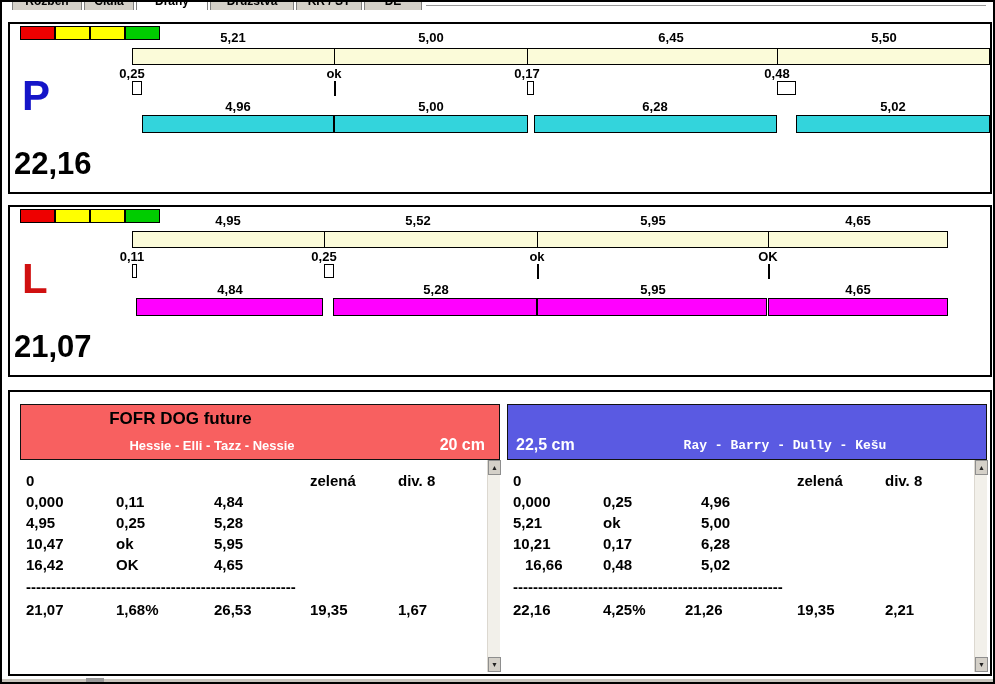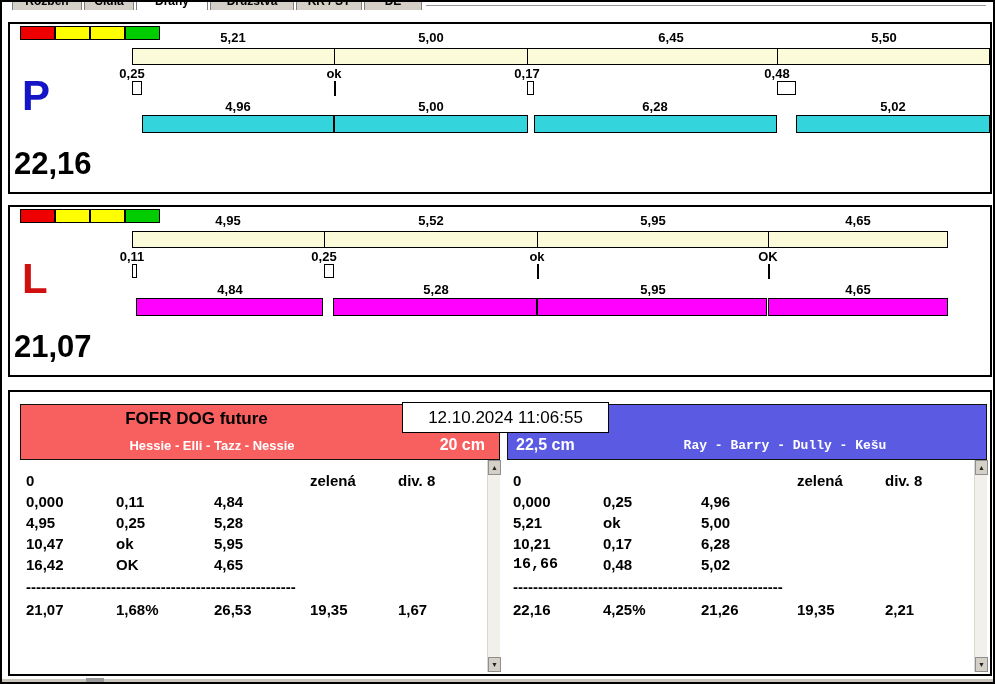--- a/index.html
+++ b/index.html
@@ -12,21 +12,21 @@
   #tabstrip { position: absolute; left: 6px; top: 0; width: 450px; height: 10px; overflow: hidden; }
   #topline { position: absolute; left: 424px; top: 3px; width: 560px; height: 1px; background: #9a9a9a; }
   #panels { position: absolute; left: 0; top: 0; width: 991px; height: 680px; }
   #footer {
     position: absolute; left: 6px; top: 388px; width: 984px; height: 286px;
     border: 2px solid #000; background: #fff;
   }
   .team-block { position: absolute; top: 12px; width: 480px; height: 56px; border: 1px solid #111; }
   #team-left { left: 10px; }
   #team-right { left: 497px; }
-  .team-name { position: absolute; top: 4px; left: 16px; width: 319px; text-align: center;
+  .team-name { position: absolute; top: 4px; left: 0; width: 319px; text-align: center;
     font: bold 17px "Liberation Sans", sans-serif; color: #000; white-space: nowrap; }
   .tn-right { left: 100px; width: 378px; }
   .team-dogs { position: absolute; top: 33px; left: 0; width: 382px; text-align: center;
     font: bold 13px "Liberation Sans", sans-serif; color: #fff; white-space: nowrap; }
   .td-right { left: 88px; width: 378px; font-family: Liberation Mono, monospace; }
   .jump-height { position: absolute; top: 31px; font: bold 16px "Liberation Sans", sans-serif; color: #fff; white-space: nowrap; }
   .jump-left { right: 14px; width: 90px; text-align: right; }
   .jump-right { left: 8px; width: 110px; text-align: left; }
   #datebox {
     position: absolute; left: 392px; top: 10px; width: 207px; height: 31px;
@@ -90,21 +90,21 @@
         <div style="position: absolute; left: 4px; top: 122px; font: bold 31px &quot;Liberation Sans&quot;, sans-serif; color: rgb(0, 0, 0);">22,16</div>
       </div>
       <div style="position: absolute; left: 6px; top: 203px; width: 984px; height: 172px; border: 2px solid rgb(0, 0, 0); background: rgb(255, 255, 255);">
         <div style="position: absolute; left: 10px; top: 2px; width: 35px; height: 14px; background: rgb(238, 0, 0); border: 1px solid rgb(0, 0, 0);"></div>
         <div style="position: absolute; left: 45px; top: 2px; width: 35px; height: 14px; background: rgb(255, 255, 0); border: 1px solid rgb(0, 0, 0);"></div>
         <div style="position: absolute; left: 80px; top: 2px; width: 35px; height: 14px; background: rgb(255, 255, 0); border: 1px solid rgb(0, 0, 0);"></div>
         <div style="position: absolute; left: 115px; top: 2px; width: 35px; height: 14px; background: rgb(0, 204, 0); border: 1px solid rgb(0, 0, 0);"></div>
         <div style="position: absolute; left: 122px; top: 24px; width: 816px; height: 17px; background: rgb(251, 251, 217); border: 1px solid rgb(0, 0, 0);"></div>
         <div class="lbl" style="position: absolute; left: 178px; top: 6px; width: 80px;">4,95</div>
         <div style="position: absolute; left: 314px; top: 24px; width: 1px; height: 17px; background: rgb(0, 0, 0);"></div>
-        <div class="lbl" style="position: absolute; left: 381px; top: 6px; width: 80px;">5,52</div>
+        <div class="lbl" style="position: absolute; left: 368px; top: 6px; width: 80px;">5,52</div>
         <div style="position: absolute; left: 527px; top: 24px; width: 1px; height: 17px; background: rgb(0, 0, 0);"></div>
         <div class="lbl" style="position: absolute; left: 603px; top: 6px; width: 80px;">5,95</div>
         <div style="position: absolute; left: 758px; top: 24px; width: 1px; height: 17px; background: rgb(0, 0, 0);"></div>
         <div class="lbl" style="position: absolute; left: 808px; top: 6px; width: 80px;">4,65</div>
         <div class="lbl" style="position: absolute; left: 92px; top: 42px; width: 60px;">0,11</div>
         <div style="position: absolute; left: 122px; top: 57px; width: 5px; height: 14px; background: rgb(255, 255, 255); border: 1px solid rgb(0, 0, 0);"></div>
         <div class="lbl" style="position: absolute; left: 284px; top: 42px; width: 60px;">0,25</div>
         <div style="position: absolute; left: 314px; top: 57px; width: 10px; height: 14px; background: rgb(255, 255, 255); border: 1px solid rgb(0, 0, 0);"></div>
         <div class="lbl" style="position: absolute; left: 497px; top: 42px; width: 60px;">ok</div>
         <div style="position: absolute; left: 527px; top: 57px; width: 2px; height: 15px; background: rgb(0, 0, 0);"></div>
@@ -126,21 +126,20 @@
   <div id="footer">
     <div id="team-left" class="team-block" style="background: rgb(248, 96, 96);">
       <div class="team-name">FOFR DOG future</div>
       <div class="team-dogs">Hessie - Elli - Tazz - Nessie</div>
       <div class="jump-height jump-left">20 cm</div>
     </div>
     <div id="team-right" class="team-block" style="background: rgb(90, 90, 226);">
       <div class="team-dogs td-right">Ray - Barry - Dully - Kešu</div>
       <div class="jump-height jump-right">22,5 cm</div>
     </div>
-    <div id="datebox">12.10.2024 11:06:55</div>
     <div id="table-left" class="result-table">
         <div class="cell" style="position: absolute; left: 6px; top: 12px; width: 86px;">0</div>
         <div class="cell" style="position: absolute; left: 290px; top: 12px; width: 86px;">zelená</div>
         <div class="cell" style="position: absolute; left: 378px; top: 12px; width: 86px;">div. 8</div>
         <div class="cell" style="position: absolute; left: 6px; top: 33px; width: 86px;">0,000</div>
         <div class="cell" style="position: absolute; left: 96px; top: 33px; width: 86px;">0,11</div>
         <div class="cell" style="position: absolute; left: 194px; top: 33px; width: 86px;">4,84</div>
         <div class="cell" style="position: absolute; left: 6px; top: 54px; width: 86px;">4,95</div>
         <div class="cell" style="position: absolute; left: 96px; top: 54px; width: 86px;">0,25</div>
         <div class="cell" style="position: absolute; left: 194px; top: 54px; width: 86px;">5,28</div>
@@ -167,27 +166,27 @@
         <div class="cell" style="position: absolute; left: 378px; top: 12px; width: 86px;">div. 8</div>
         <div class="cell" style="position: absolute; left: 6px; top: 33px; width: 86px;">0,000</div>
         <div class="cell" style="position: absolute; left: 96px; top: 33px; width: 86px;">0,25</div>
         <div class="cell" style="position: absolute; left: 194px; top: 33px; width: 86px;">4,96</div>
         <div class="cell" style="position: absolute; left: 6px; top: 54px; width: 86px;">5,21</div>
         <div class="cell" style="position: absolute; left: 96px; top: 54px; width: 86px;">ok</div>
         <div class="cell" style="position: absolute; left: 194px; top: 54px; width: 86px;">5,00</div>
         <div class="cell" style="position: absolute; left: 6px; top: 75px; width: 86px;">10,21</div>
         <div class="cell" style="position: absolute; left: 96px; top: 75px; width: 86px;">0,17</div>
         <div class="cell" style="position: absolute; left: 194px; top: 75px; width: 86px;">6,28</div>
-        <div class="cell" style="position: absolute; left: 6px; top: 96px; width: 86px; font-family: Liberation Mono, monospace;">16,66</div>
+        <div class="cell" style="position: absolute; left: 18px; top: 96px; width: 86px;">16,66</div>
         <div class="cell" style="position: absolute; left: 96px; top: 96px; width: 86px;">0,48</div>
         <div class="cell" style="position: absolute; left: 194px; top: 96px; width: 86px;">5,02</div>
         <div class="cell" style="position: absolute; left: 6px; top: 118px; width: 292px; overflow: hidden; white-space: nowrap;">------------------------------------------------------</div>
         <div class="cell" style="position: absolute; left: 6px; top: 141px; width: 86px;">22,16</div>
         <div class="cell" style="position: absolute; left: 96px; top: 141px; width: 86px;">4,25%</div>
-        <div class="cell" style="position: absolute; left: 194px; top: 141px; width: 86px;">21,26</div>
+        <div class="cell" style="position: absolute; left: 178px; top: 141px; width: 86px;">21,26</div>
         <div class="cell" style="position: absolute; left: 290px; top: 141px; width: 86px;">19,35</div>
         <div class="cell" style="position: absolute; left: 378px; top: 141px; width: 86px;">2,21</div>
         <div style="position: absolute; left: 467px; top: 0px; width: 13px; height: 212px; background: rgb(242, 240, 234); border-left: 1px solid rgb(220, 216, 208);">
           <div style="position: absolute; left: 0px; top: 0px; width: 13px; height: 15px; background: rgb(212, 208, 200); border: 1px solid rgb(142, 142, 142); font-size: 7px; line-height: 13px; text-align: center; color: rgb(34, 34, 34);">▲</div>
           <div style="position: absolute; left: 0px; top: 197px; width: 13px; height: 15px; background: rgb(212, 208, 200); border: 1px solid rgb(142, 142, 142); font-size: 7px; line-height: 13px; text-align: center; color: rgb(34, 34, 34);">▼</div>
         </div>
       </div>
   </div>
 
   <div id="bottomstrip"></div>

